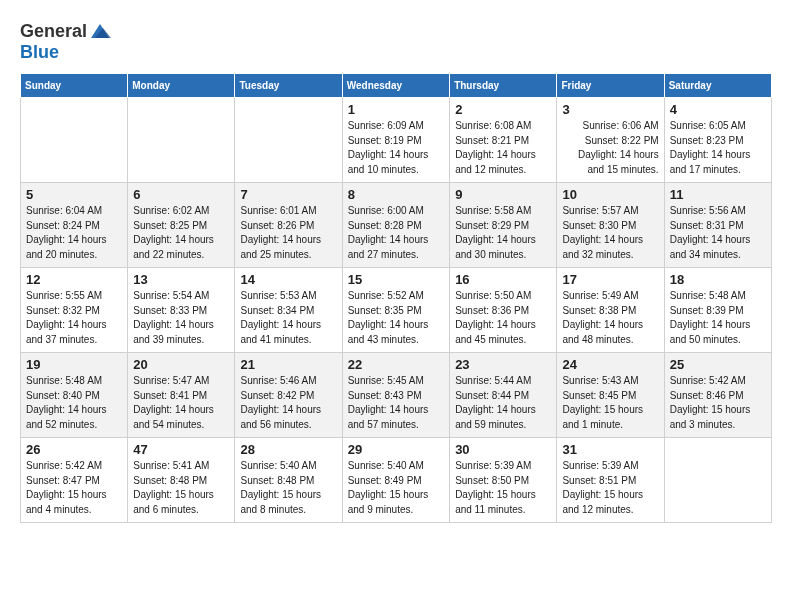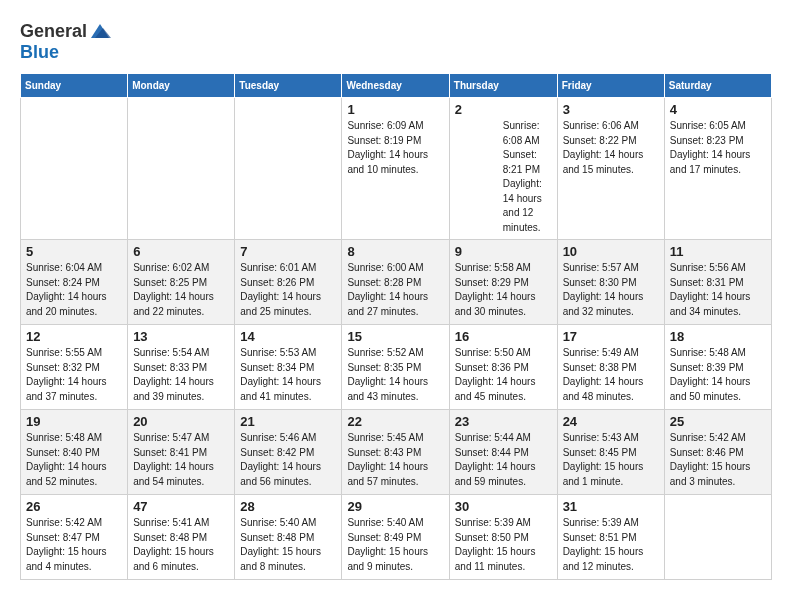--- a/index.html
+++ b/index.html
@@ -127,28 +127,28 @@
         <td class="empty-cell"></td>
         <td>
           <span class="day-number">1</span>
           <div class="day-info" style="white-space: pre-line;">Sunrise: 6:09 AM
 Sunset: 8:19 PM
 Daylight: 14 hours
 and 10 minutes.</div>
         </td>
         <td>
           <span class="day-number">2</span>
-          <div class="day-info" style="white-space: pre-line; margin-left: 48px;">Sunrise: 6:08 AM
+          <div class="day-info" style="white-space: pre-line;">Sunrise: 6:08 AM
 Sunset: 8:21 PM
 Daylight: 14 hours
 and 12 minutes.</div>
         </td>
         <td>
           <span class="day-number">3</span>
-          <div class="day-info" style="white-space: pre-line;">Sunrise: 6:06 AM
+          <div class="day-info" style="white-space: pre-line; text-align: right;">Sunrise: 6:06 AM
 Sunset: 8:22 PM
 Daylight: 14 hours
 and 15 minutes.</div>
         </td>
         <td>
           <span class="day-number">4</span>
           <div class="day-info" style="white-space: pre-line;">Sunrise: 6:05 AM
 Sunset: 8:23 PM
 Daylight: 14 hours
 and 17 minutes.</div>

